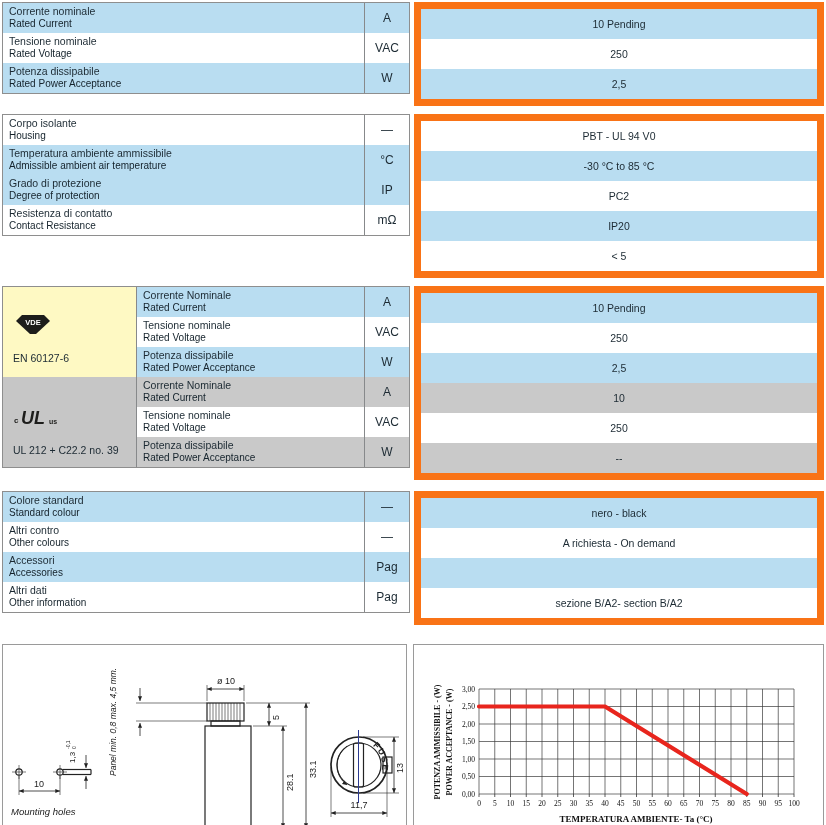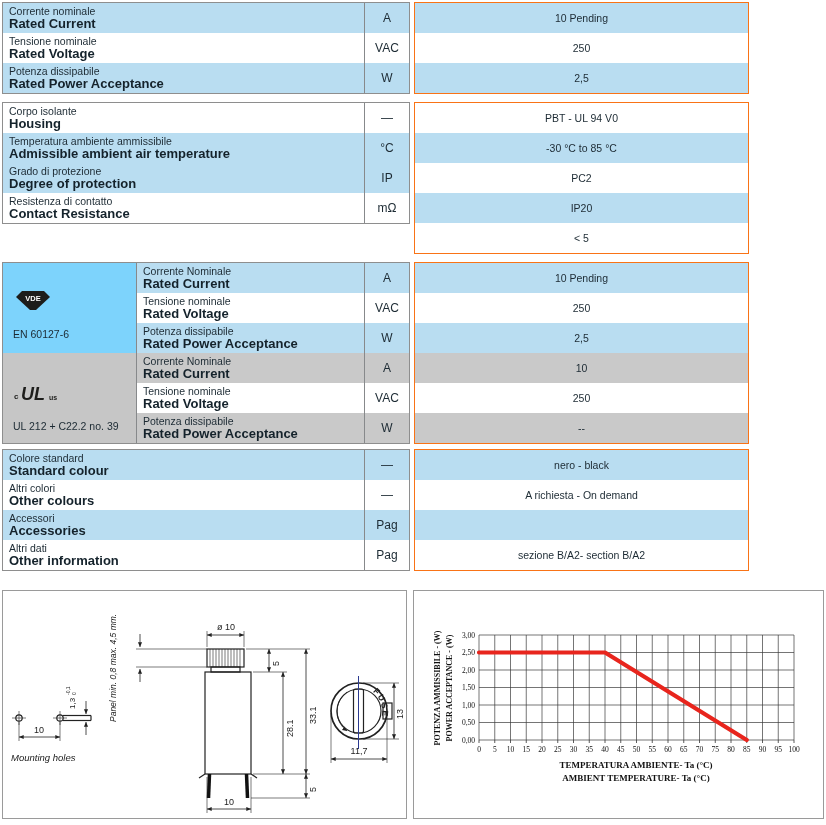--- a/index.html
+++ b/index.html
@@ -1,32 +1,32 @@
 <!DOCTYPE html>
 <html><head>
 <meta charset="utf-8">
 <style>
   html,body{margin:0;padding:0;background:#fff;}
   .page{width:826px;height:825px;background:#fff;box-sizing:border-box;padding:2px;
         font-family:"Liberation Sans",sans-serif;color:#1c2a33;overflow:hidden;}
   .group{display:flex;align-items:flex-start;gap:4px;}
-  .mt8{margin-top:8px}.mt11{margin-top:5px}.mt19{margin-top:19px}
+  .mt8{margin-top:8px}.mt11{margin-top:11px}.mt19{margin-top:19px}
   .ltab{width:408px;border:1px solid #8e8e8e;box-sizing:border-box;background:#fff;}
-  .vtab{width:335px;border:1px solid #f97316;box-sizing:border-box;background:#fff;}
+  .vtab{width:410px;border:7px solid #f97316;box-sizing:border-box;background:#fff;}
   .row{display:flex;height:30px;box-sizing:border-box;justify-content:center;}
   .lbl{flex:1;padding:2px 2px 0 6px;line-height:12.5px;overflow:hidden;}
   .it{font-size:10.5px;color:#1c2a33;}
-  .en{font-size:13px;font-weight:bold;color:#14222b;}
+  .en{font-size:10px;font-weight:normal;color:#14222b;}
   .unit{width:45px;border-left:1px solid #87898b;display:flex;align-items:center;justify-content:center;
         font-size:12px;box-sizing:border-box;}
   .vrow{height:30px;display:flex;align-items:center;justify-content:center;font-size:10.5px;}
   .blue{background:#b9ddf1}.white{background:#ffffff}.gray{background:#c9c9c9}
   .cert-section{display:flex;}
   .logo-cell{width:133px;box-sizing:border-box;padding:26px 0 0 10px;}
-  .logo-blue{background:#7dd3fc}.logo-gray{background:#c6c6c6}
+  .logo-blue{background:#fef9c3}.logo-gray{background:#c6c6c6}
   .cert-rows{flex:1;border-left:1px solid #87898b;}
   .std{font-size:10.5px;margin-top:11px;color:#1c2a33;}
   .panels{display:flex;gap:6px;}
   .panel{border:1px solid #9a9a9a;background:#fff;box-sizing:border-box;}
   .panel.left{width:405px;height:229px;}
   .panel.right{width:411px;height:229px;}
   
   .draw text{fill:#222;font-family:"Liberation Sans",sans-serif;}
   .shape{fill:none;stroke:#222;stroke-width:1.2;}
   .shape2{fill:none;stroke:#222;stroke-width:1.7;}
@@ -197,21 +197,21 @@
     <div class="ltab">
       <div class="row blue">
         <div class="lbl">
             <div class="it">Colore standard</div>
             <div class="en">Standard colour</div>
           </div>
         <div class="unit">—</div>
       </div>
       <div class="row white">
         <div class="lbl">
-            <div class="it">Altri colori</div>
+            <div class="it">Altri contro</div>
             <div class="en">Other colours</div>
           </div>
         <div class="unit">—</div>
       </div>
       <div class="row blue">
         <div class="lbl">
             <div class="it">Accessori</div>
             <div class="en">Accessories</div>
           </div>
         <div class="unit">Pag</div>

